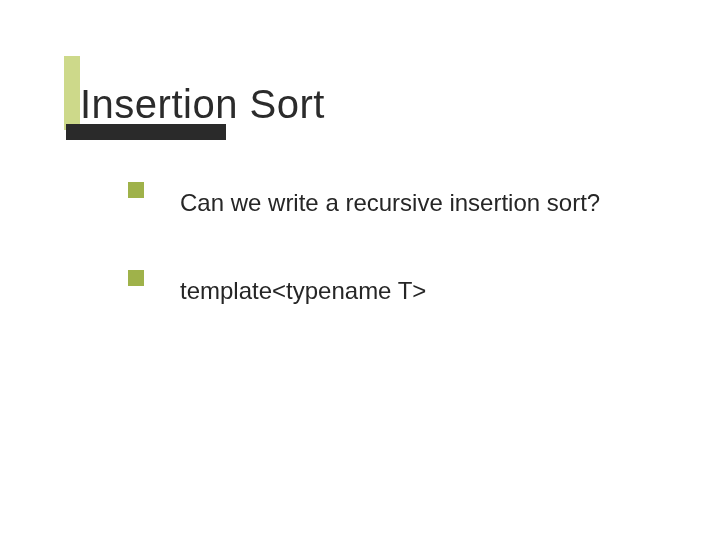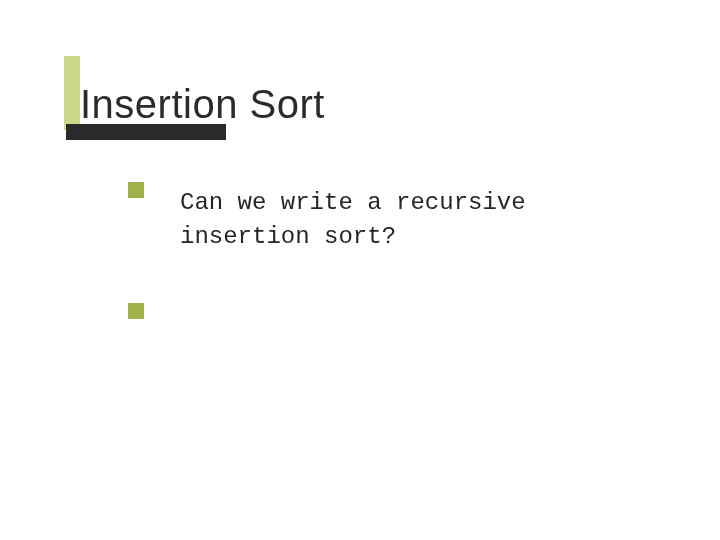--- a/index.html
+++ b/index.html
@@ -37,21 +37,20 @@
     top: 40px;
     width: 6px;
     height: 74px;
     background: #cdd98a;
   }
   .body {
     position: absolute;
     left: 96px;
     top: 138px;
     right: 60px;
-    font-family: Liberation Mono, monospace;
   }
   .bullet-item {
     display: flex;
     align-items: flex-start;
     margin-bottom: 6px;
   }
   .bullet-marker {
     flex: 0 0 auto;
     width: 11px;
     height: 11px;
@@ -84,17 +83,18 @@
     <div class="bullet-item">
       <span class="bullet-marker"></span>
       <div class="bullet-text">
         <span class="line">Can we write a recursive insertion sort?</span>
       </div>
     </div>
 
     <div class="bullet-item">
       <span class="bullet-marker"></span>
       <div class="bullet-text">
+        <span class="line">template&lt;typename T&gt;</span>
       </div>
     </div>
 
   </div>
 </div>
 
 </body></html>

